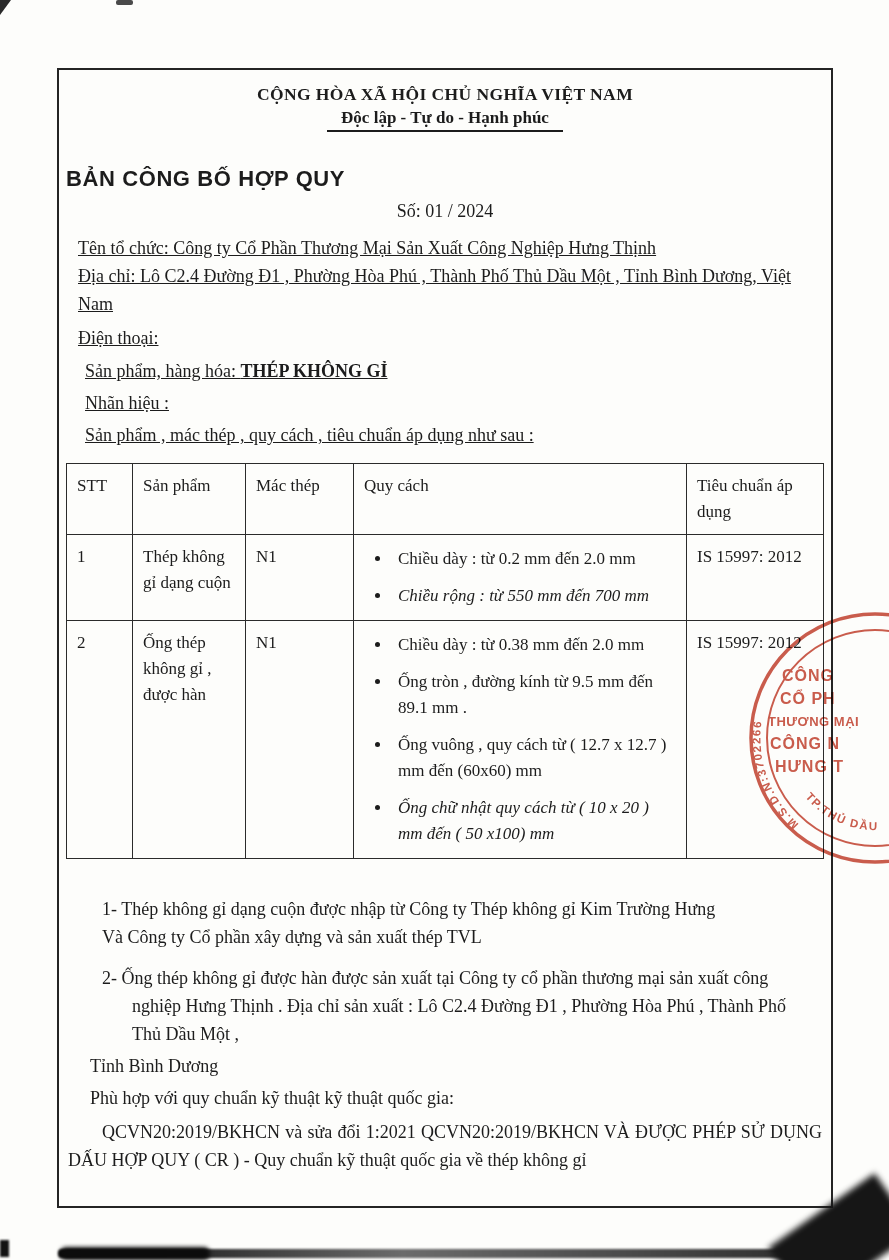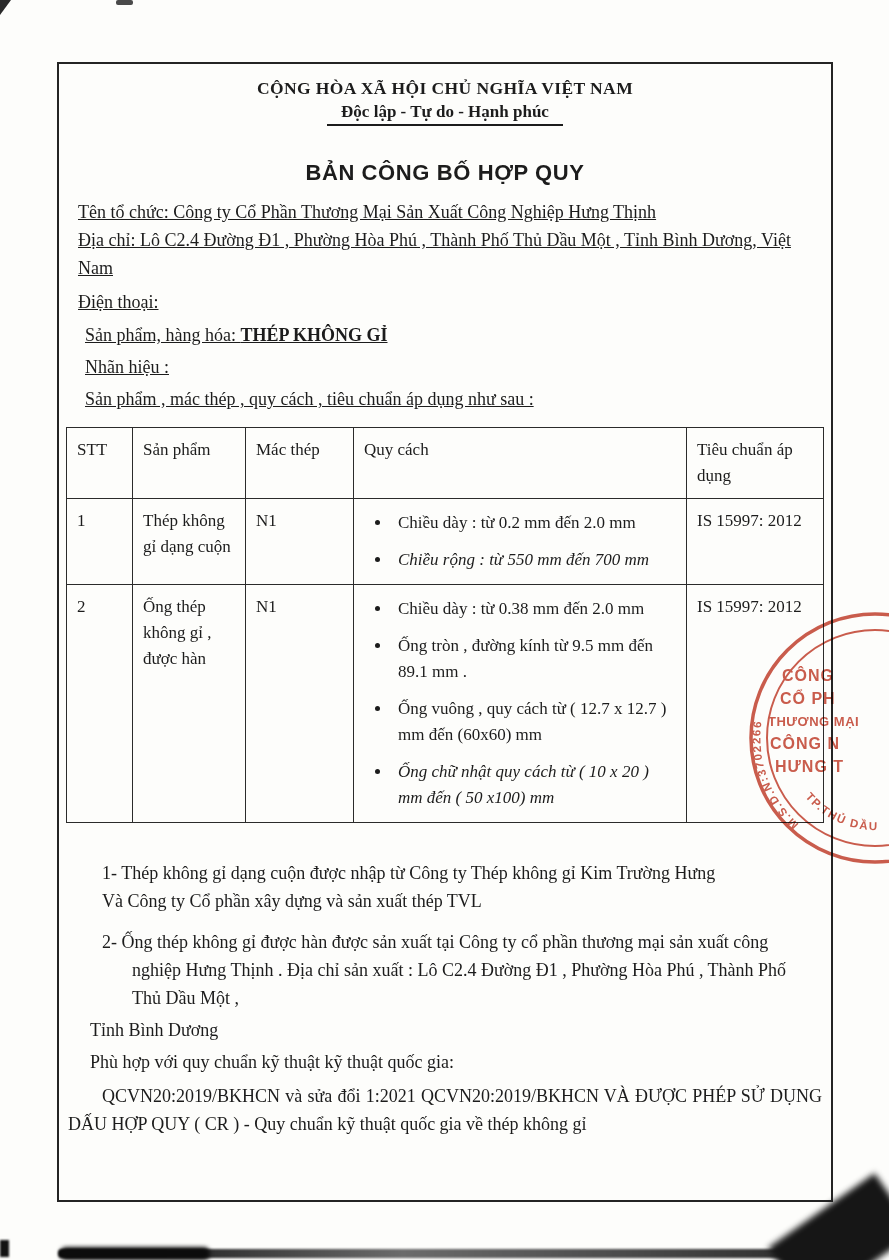--- a/index.html
+++ b/index.html
@@ -7,41 +7,41 @@
   html, body { width: 889px; height: 1260px; }
   body {
     position: relative;
     background: #fdfdfb;
     overflow: hidden;
     font-family: "Liberation Serif", serif;
     color: #1c1c1c;
   }
   .frame {
     position: absolute;
-    left: 57px; top: 62px;
+    left: 57px; top: 68px;
     width: 776px; height: 1140px;
     border: 2px solid #242424;
     padding: 14px 7px 0 7px;
     background: transparent;
   }
   
   .nat-header { text-align: center; }
   .nat-line1 {
     font-size: 17.5px; font-weight: bold; letter-spacing: 0.4px;
   }
   .nat-line2 {
     margin-top: 3px; font-size: 17px; font-weight: bold;
   }
   .nat-line2 span {
     display: inline-block;
     border-bottom: 2px solid #1c1c1c;
     padding: 0 14px 2px 14px;
   }
   .doc-title {
-    margin-top: 34px; text-align: center;
+    margin-top: 34px; text-align: left;
     font-family: "Liberation Sans", sans-serif;
     font-size: 22px; font-weight: bold; letter-spacing: 0.6px;
   }
   .doc-number { margin-top: 9px; text-align: center; font-size: 18px; }
 
   
   .intro { margin-top: 12px; font-size: 18px; line-height: 28px; text-decoration: underline; }
   .intro p { margin: 0 10px 0 12px; }
   .p-org   { }
   .p-phone { margin-top: 6px !important; }
@@ -140,20 +140,21 @@
 <div class="frame">
 
   <div class="nat-header">
     <div class="nat-line1">CỘNG HÒA XÃ HỘI CHỦ NGHĨA VIỆT NAM</div>
     <div class="nat-line2">
       <span>Độc lập - Tự do - Hạnh phúc</span>
     </div>
   </div>
 
   <div class="doc-title">BẢN CÔNG BỐ HỢP QUY</div>
+  <div class="doc-number">Số: 01 / 2024</div>
 
   <div class="intro">
     <p class="p-org">Tên tổ chức: Công ty Cổ Phần Thương Mại Sản Xuất Công Nghiệp Hưng Thịnh</p>
     <p class="p-addr">Địa chỉ: Lô C2.4 Đường Đ1 , Phường Hòa Phú , Thành Phố Thủ Dầu Một , Tỉnh Bình Dương, Việt Nam</p>
     <p class="p-phone">Điện thoại:</p>
     <p class="p-prod"><span>Sản phẩm, hàng hóa: </span><strong>THÉP KHÔNG GỈ</strong></p>
     <p class="p-brand">Nhãn hiệu :</p>
     <p class="p-tintro">Sản phẩm , mác thép , quy cách , tiêu chuẩn áp dụng như sau :</p>
   </div>
 

